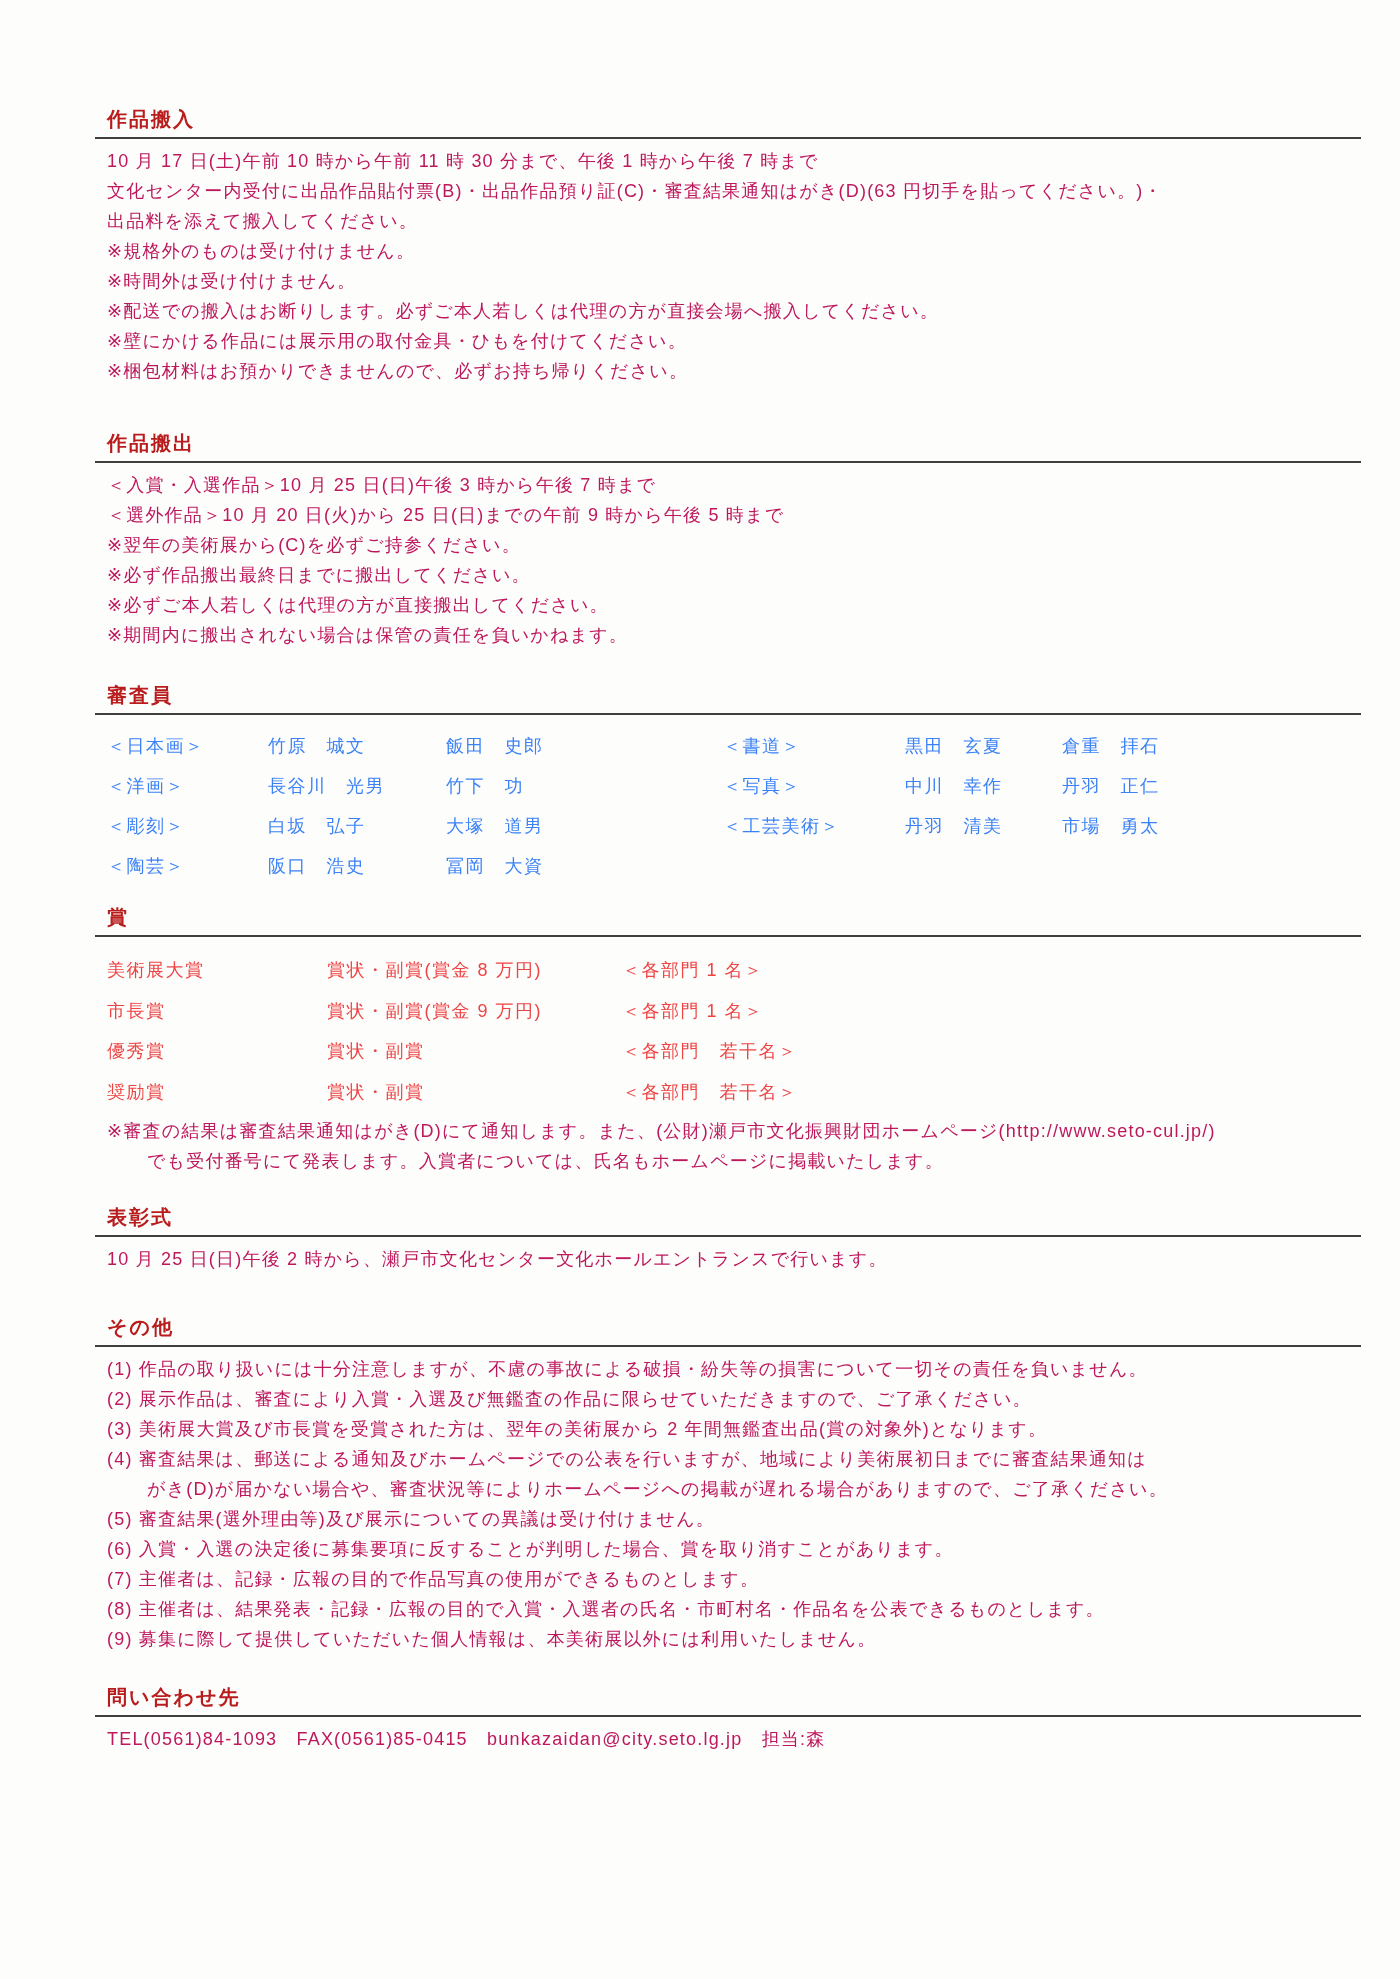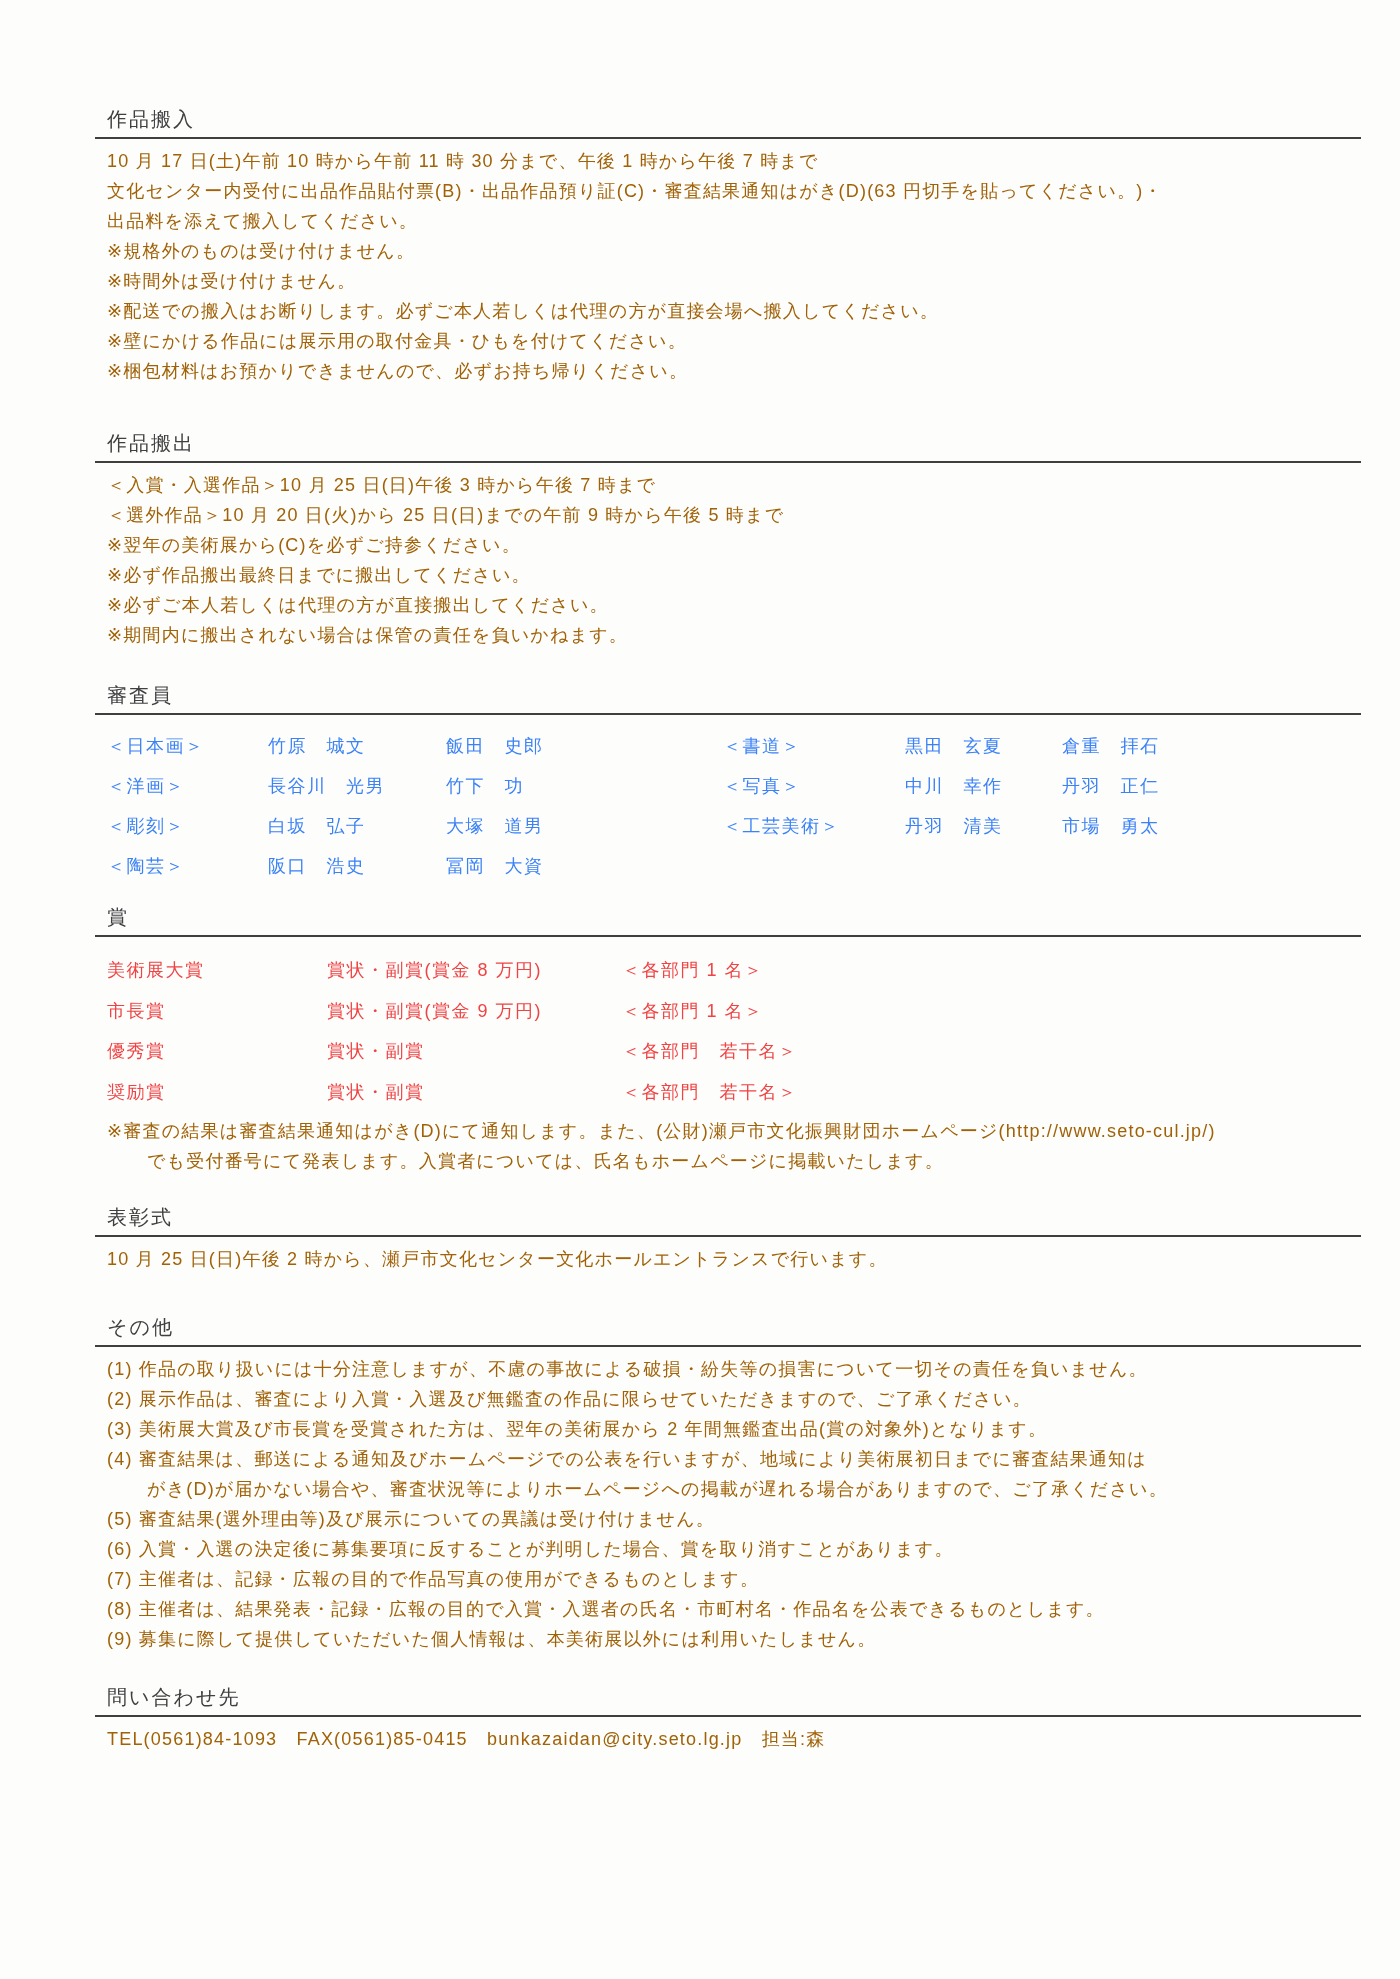--- a/index.html
+++ b/index.html
@@ -4,27 +4,27 @@
 <style>
   html,body{margin:0;padding:0;background:#e9e9e9;}
   .page{
     position:relative;width:1400px;height:1979px;margin:0 auto;
     background:#fdfdfc;color:#2e2e2e;overflow:hidden;
     font-family:"Liberation Sans","DejaVu Sans",sans-serif;
   }
   .sec{position:absolute;left:95px;width:1266px;}
   .sec-heading{
     margin:0;padding-left:12px;height:30px;line-height:24px;
-    font-size:20px;font-weight:normal;letter-spacing:2px;color:#404040;
+    font-size:20px;font-weight:bold;letter-spacing:2px;color:#b91c1c;
   }
   .rule{border-top:2px solid #3f3f3f;width:100%;height:0;}
   .body{padding-left:12px;margin-top:7px;}
   .line{
     font-size:18px;line-height:30px;letter-spacing:1.2px;
-    white-space:nowrap;color:#a16207;
+    white-space:nowrap;color:#be185d;
   }
   .cont{padding-left:40px;}
   
   .judges-grid{
     display:grid;grid-template-columns:161px 178px 277px 182px 157px auto;
     padding-left:12px;margin-top:11px;
   }
   .judges-grid .cell{font-size:18px;line-height:40px;letter-spacing:1.5px;white-space:nowrap;color:#3b82f6;}
   
   .awards-grid{

